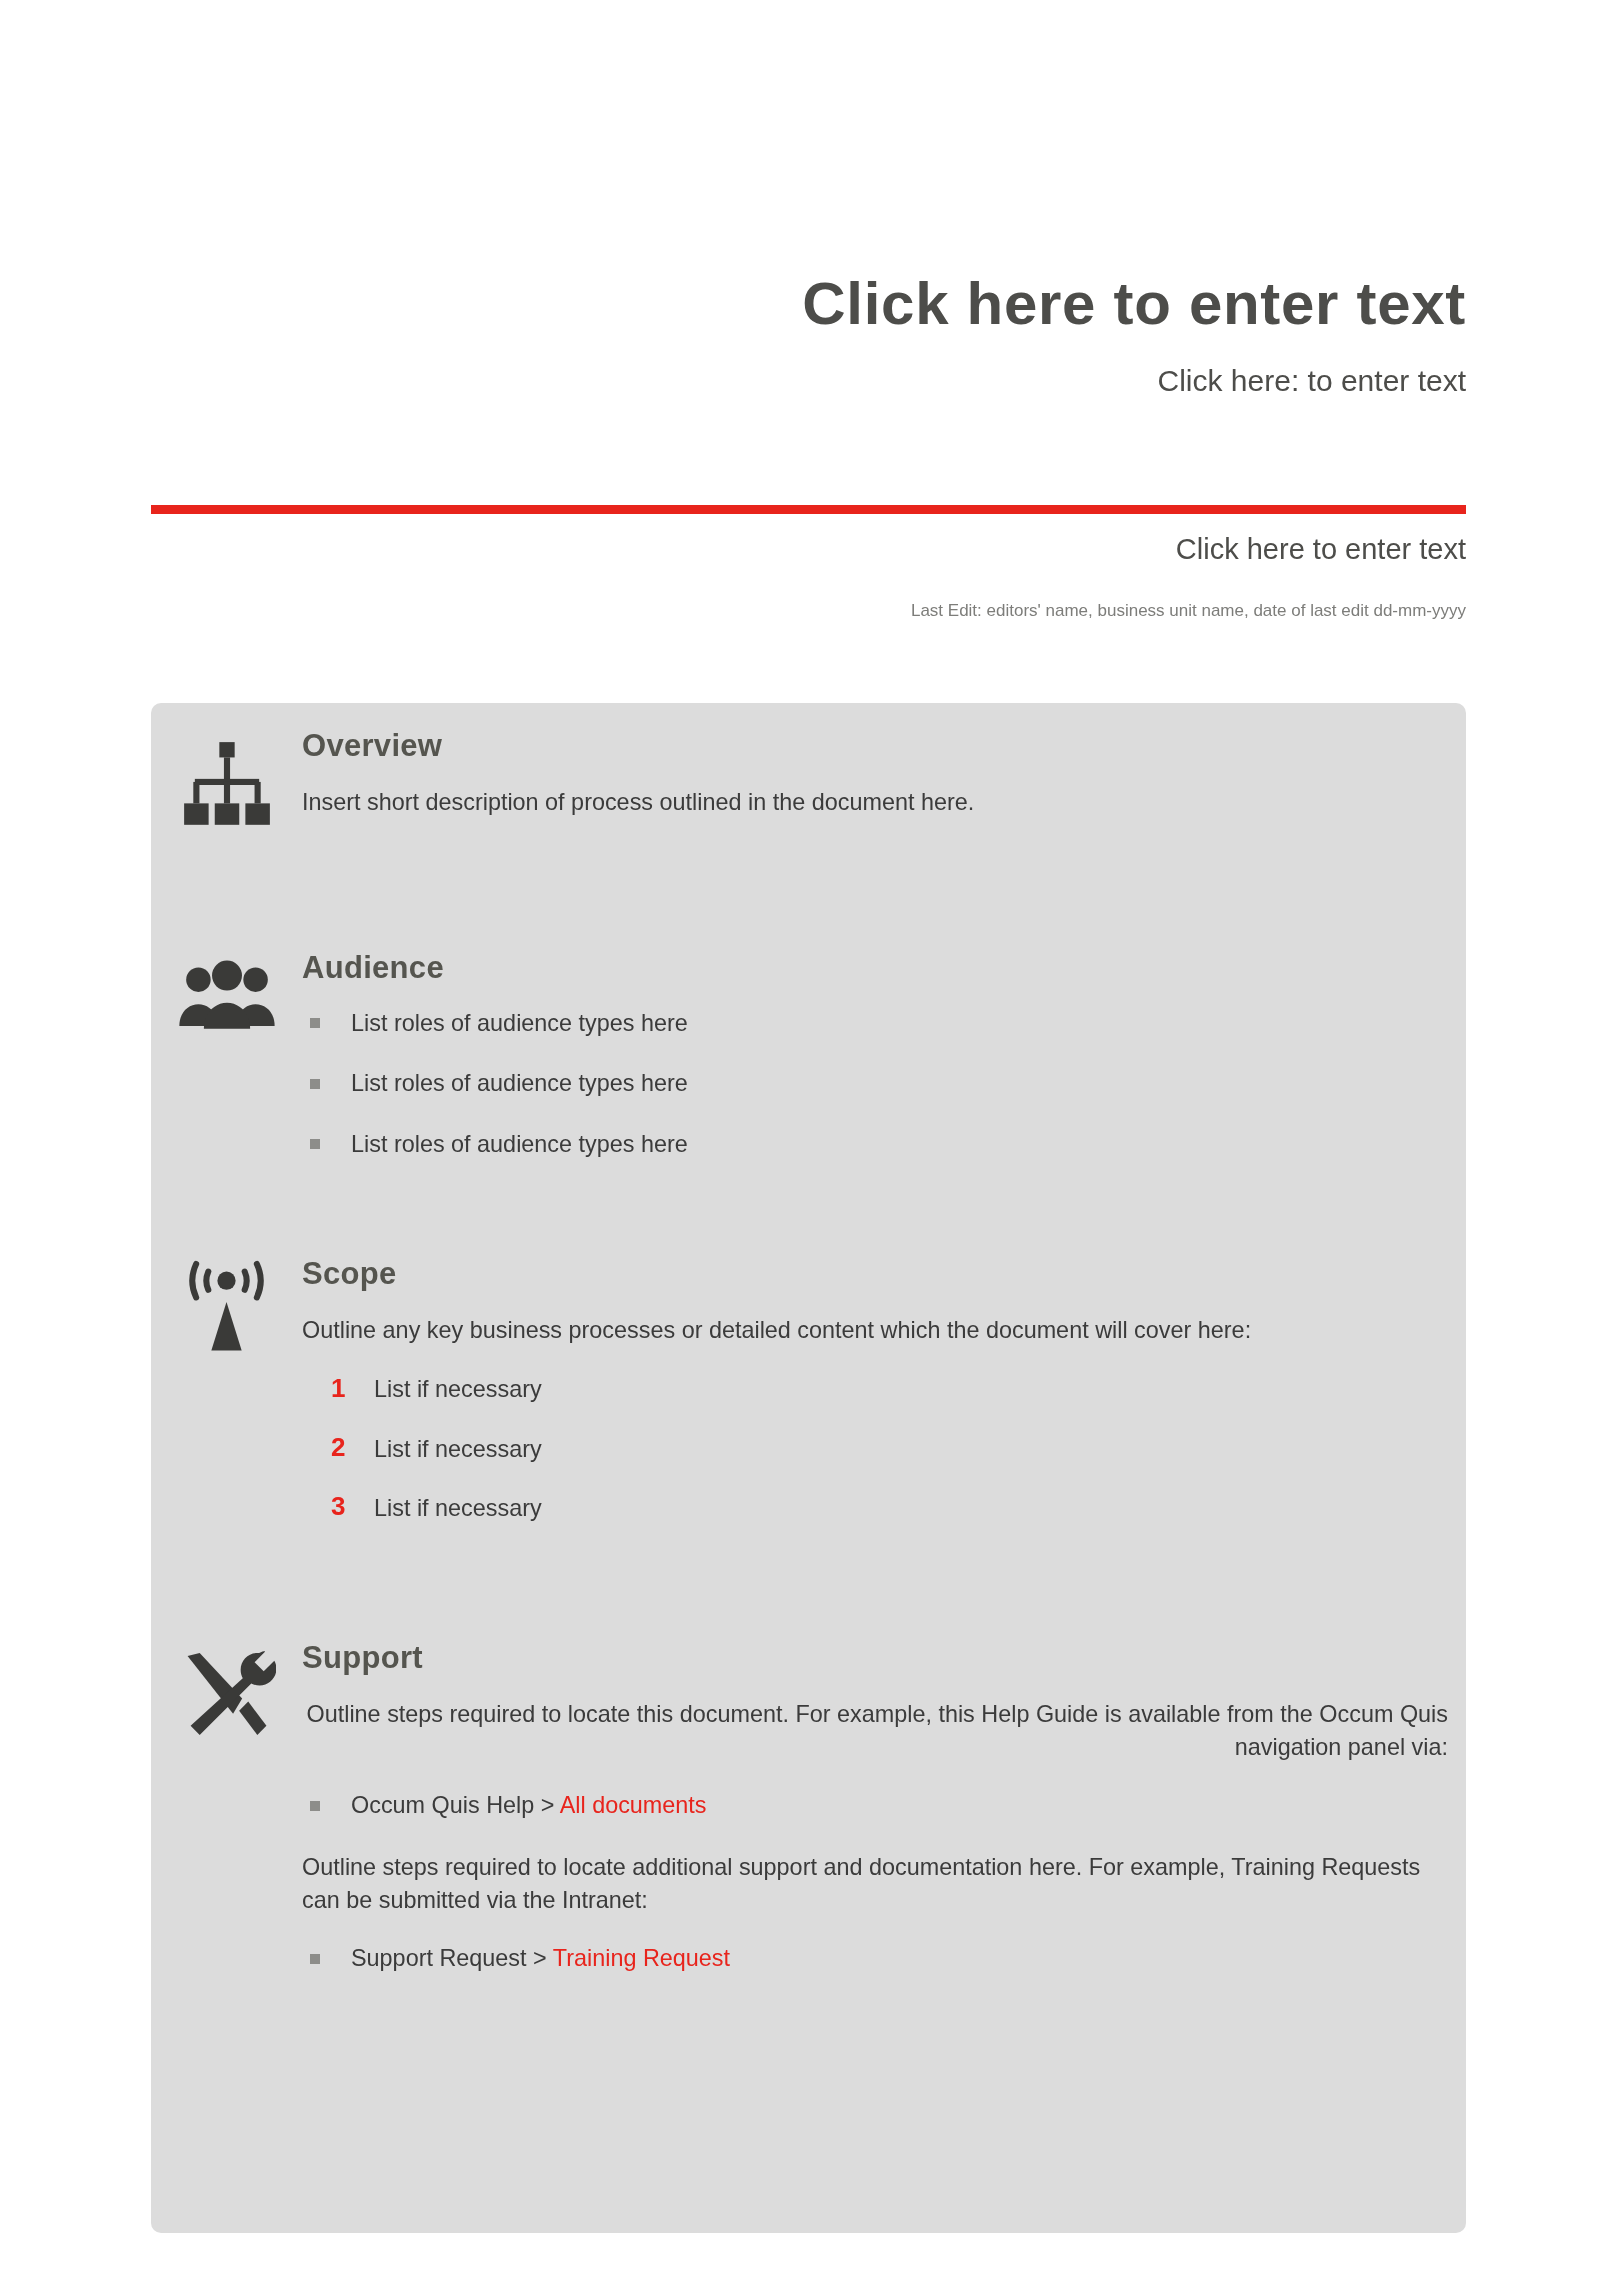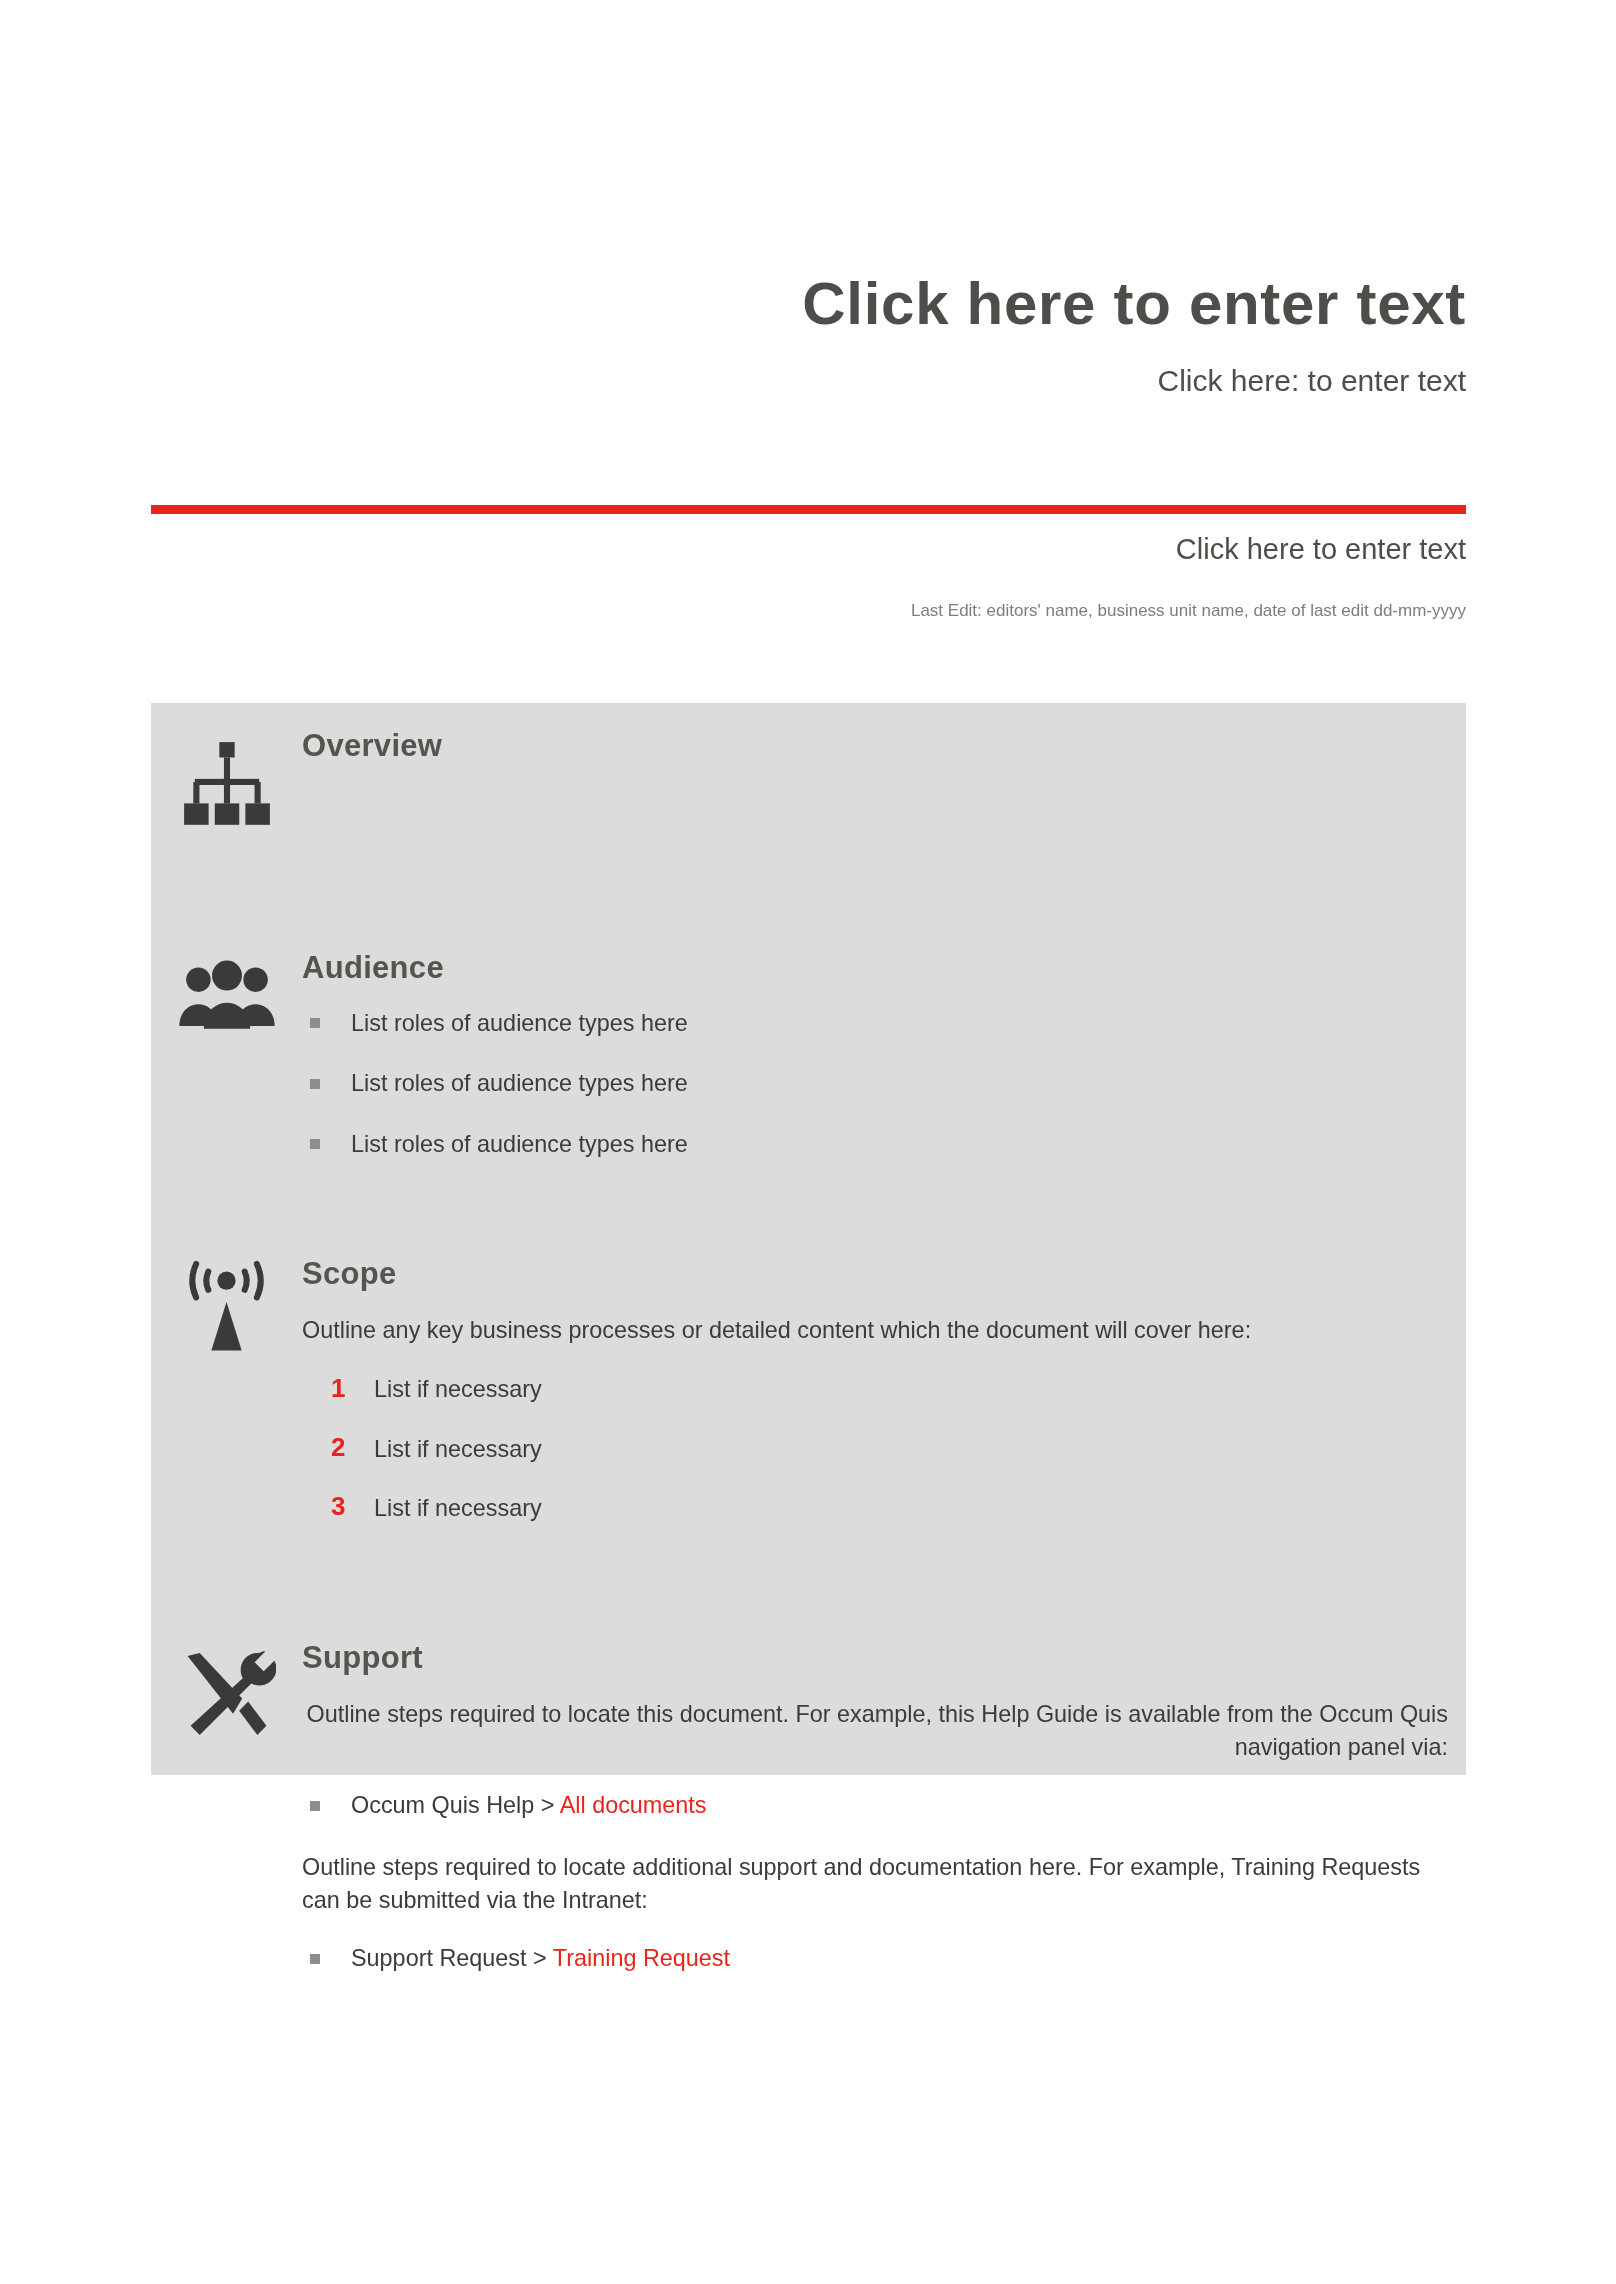--- a/index.html
+++ b/index.html
@@ -73,22 +73,23 @@
     font-size: 17px;
     color: #7d7d7a;
   }
 
   
   .panel {
     position: absolute;
     left: 151px;
     top: 691px;
     width: 1315px;
-    height: 1072px;
+    height: 1530px;
     background: #dcdcdc;
+    border-radius: 10px;
   }
 
   .section {
     position: absolute;
     left: 0;
     width: 1315px;
   }
   .icon-cell {
     position: absolute;
     left: 0;
@@ -192,20 +193,21 @@
           <rect x="44" y="44" width="16" height="14" fill="#3a3a38"></rect>
           <rect x="30" y="14" width="4" height="16" fill="#3a3a38"></rect>
           <rect x="11" y="28" width="42" height="4" fill="#3a3a38"></rect>
           <rect x="10" y="30" width="4" height="14" fill="#3a3a38"></rect>
           <rect x="30" y="30" width="4" height="14" fill="#3a3a38"></rect>
           <rect x="50" y="30" width="4" height="14" fill="#3a3a38"></rect>
         </svg>
       </div>
       <div class="body-cell">
         <h2 class="sec-title">Overview</h2>
+        <p class="sec-text">Insert short description of process outlined in the document here.</p>
       </div>
     </div>
 
     <div class="section" style="top:247px;">
       <div class="icon-cell" style="top:6.5px;">
         <svg class="icon-svg" width="98" height="78" viewBox="0 0 72 52" aria-hidden="true">
           <circle cx="15" cy="14" r="9" fill="#3a3a38"></circle>
           <path d="M1 48c0-10 6.5-16 14-16s14 6 14 16z" fill="#3a3a38"></path>
           <circle cx="57" cy="14" r="9" fill="#3a3a38"></circle>
           <path d="M43 48c0-10 6.5-16 14-16s14 6 14 16z" fill="#3a3a38"></path>

